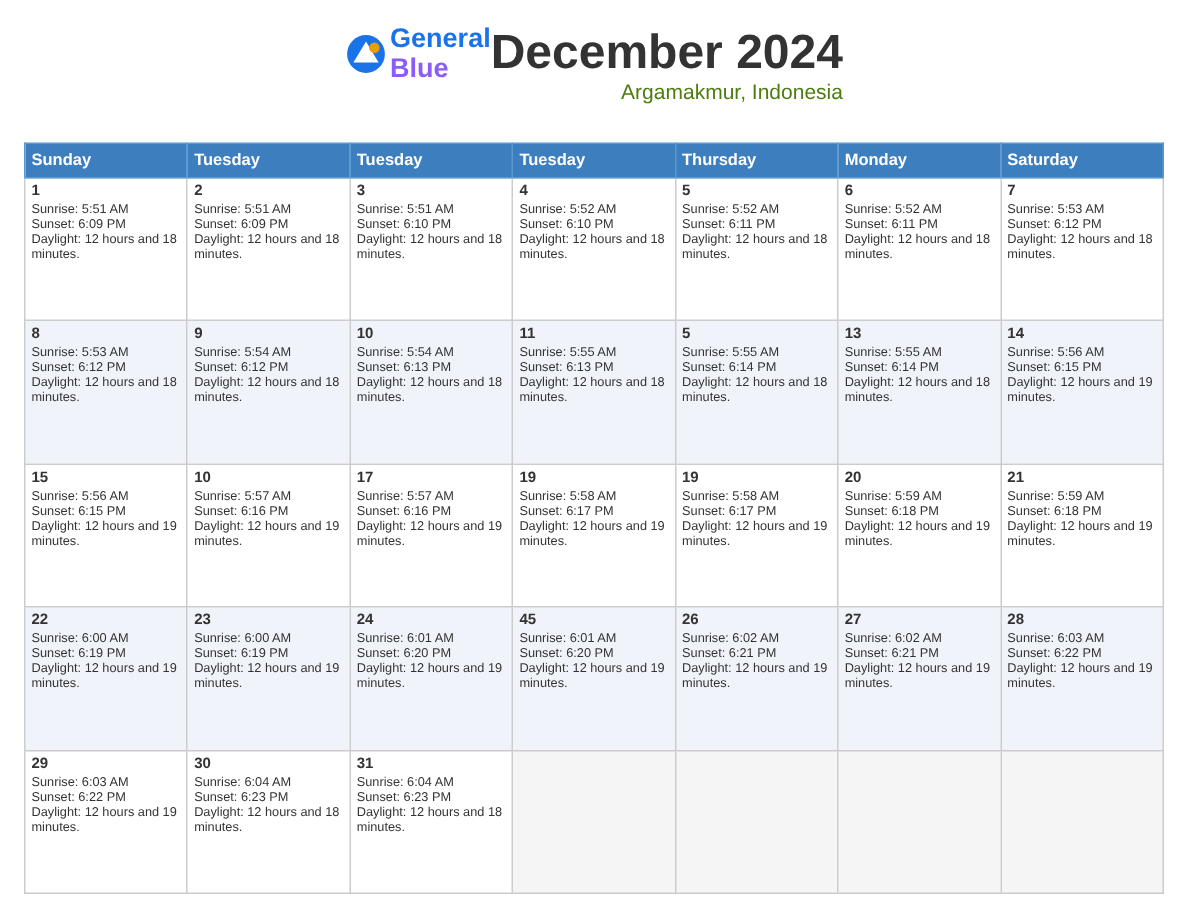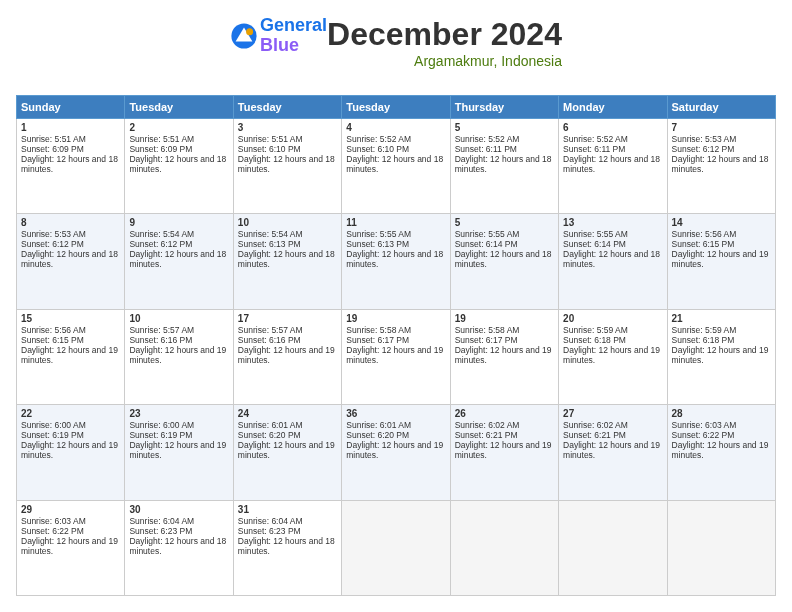--- a/index.html
+++ b/index.html
@@ -277,21 +277,21 @@
         <span>Sunset: 6:19 PM</span><br>
         <span>Daylight: 12 hours and 19 minutes.</span>
       </td>
           <td>
         <span class="day-num">24</span>
         <span>Sunrise: 6:01 AM</span><br>
         <span>Sunset: 6:20 PM</span><br>
         <span>Daylight: 12 hours and 19 minutes.</span>
       </td>
           <td>
-        <span class="day-num">36</span>
+        <span class="day-num">45</span>
         <span>Sunrise: 6:01 AM</span><br>
         <span>Sunset: 6:20 PM</span><br>
         <span>Daylight: 12 hours and 19 minutes.</span>
       </td>
           <td>
         <span class="day-num">26</span>
         <span>Sunrise: 6:02 AM</span><br>
         <span>Sunset: 6:21 PM</span><br>
         <span>Daylight: 12 hours and 19 minutes.</span>
       </td>

